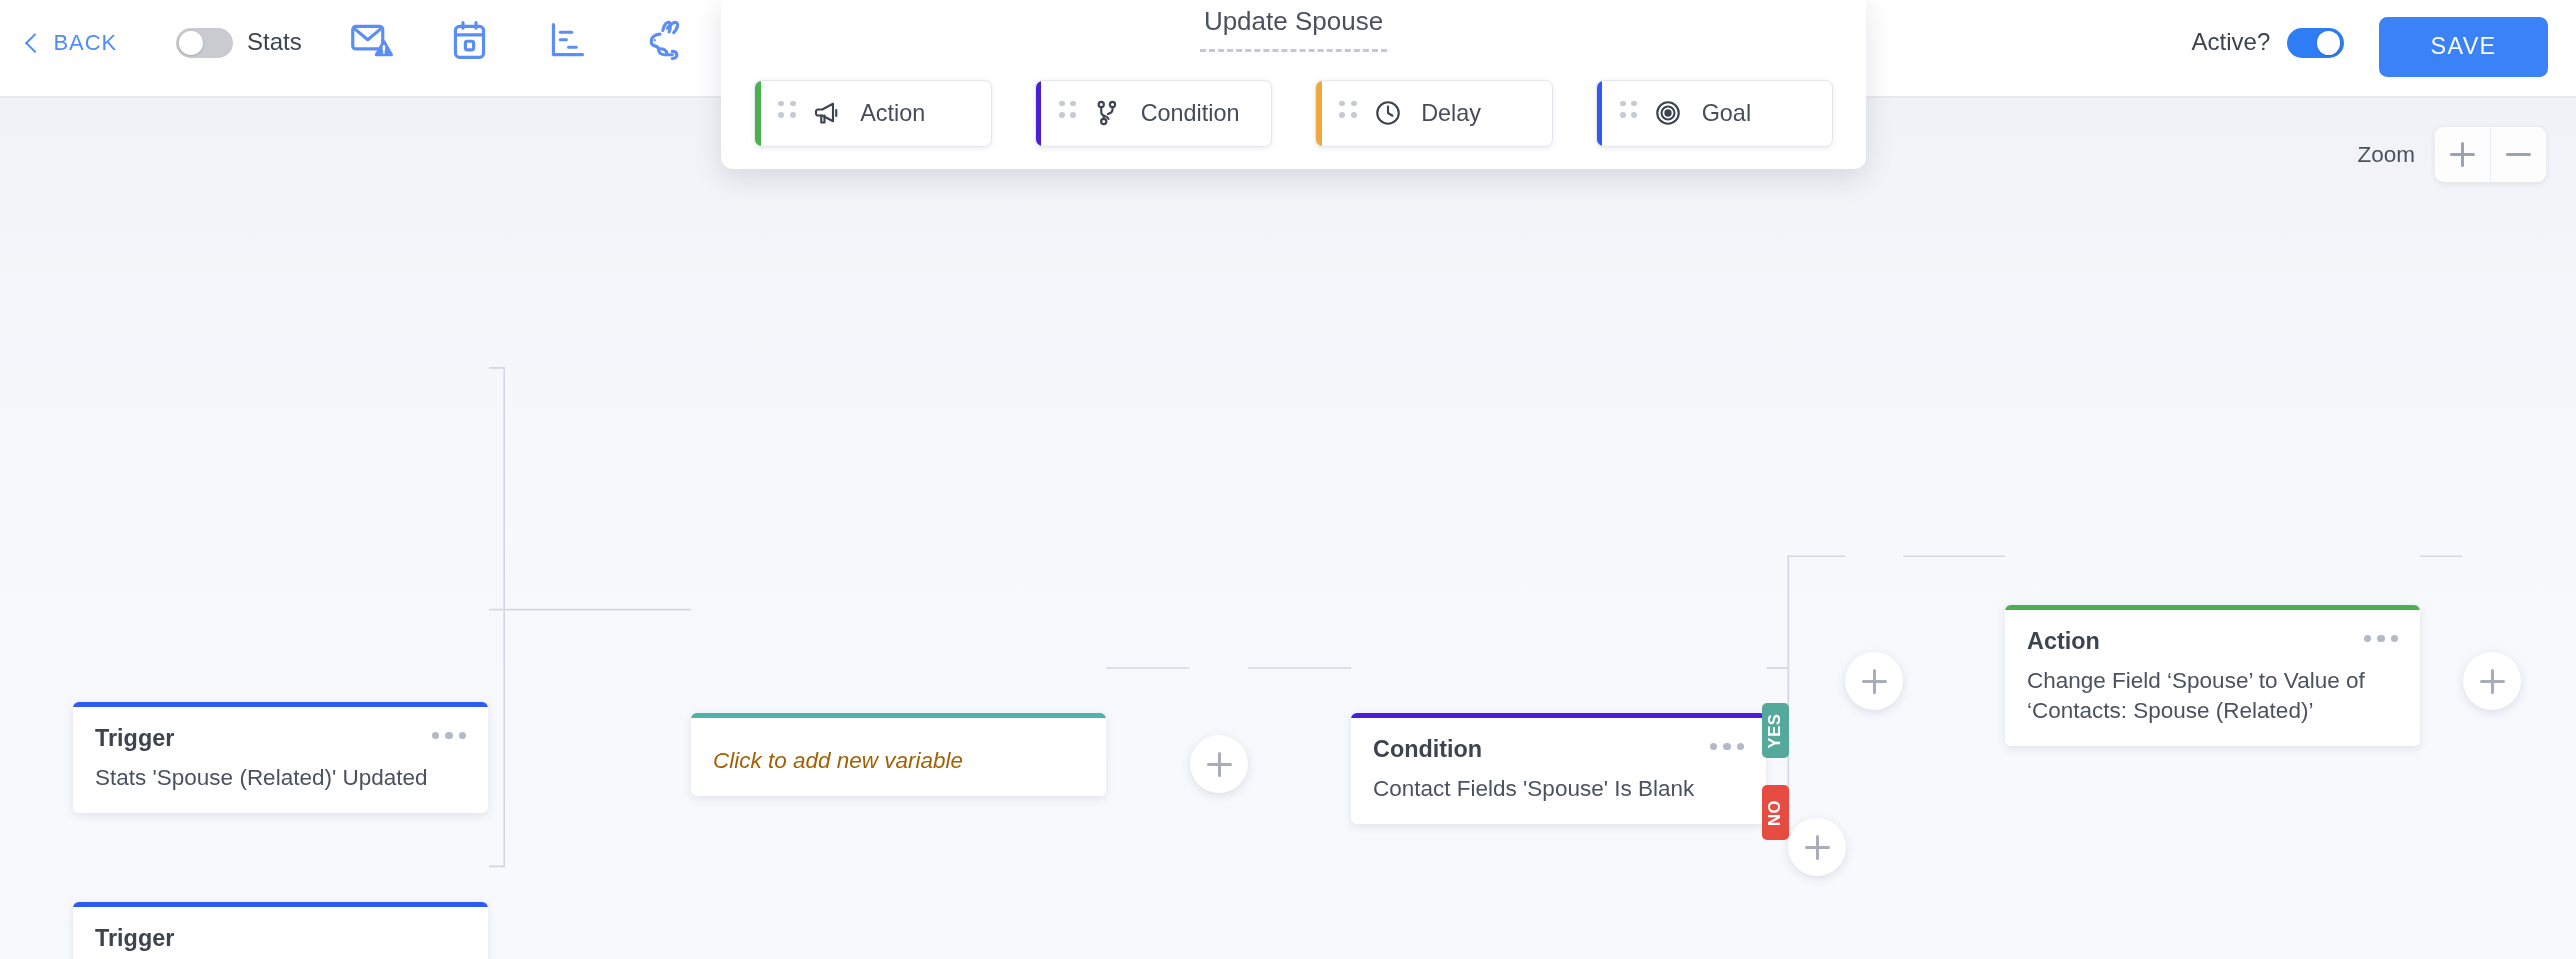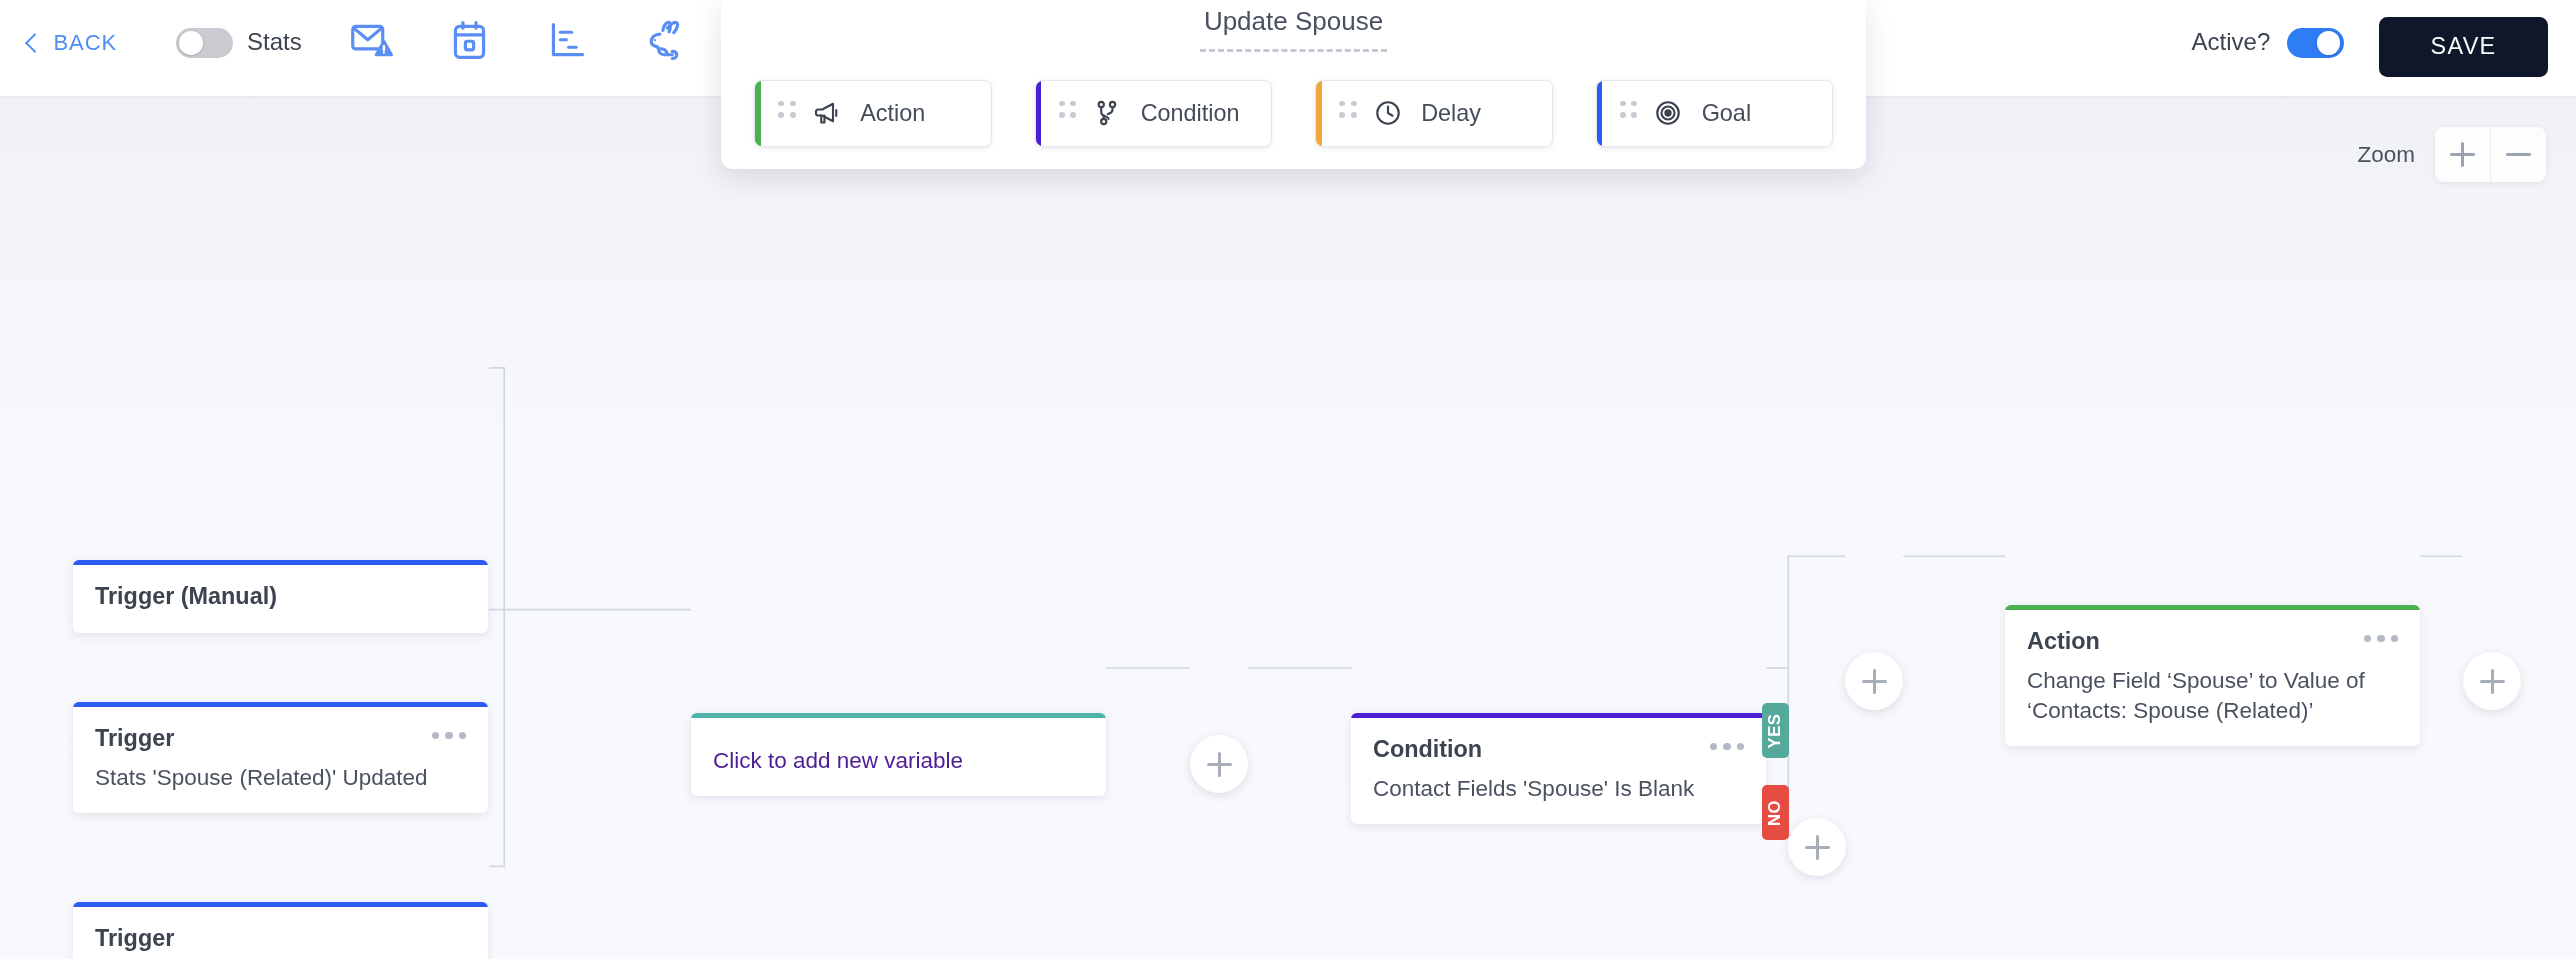--- a/index.html
+++ b/index.html
@@ -46,21 +46,21 @@
   #header-icons .hicon{width:45px;height:45px;cursor:pointer;display:block;}
 
   #active-wrap{position:absolute;right:232px;top:28px;display:flex;align-items:flex-start;gap:16.7px;}
   #active-label{font-size:24px;color:#3c4450;}
   #active-toggle{position:relative;width:57px;height:30px;background:#2f7df5;border-radius:833px;cursor:pointer;}
   #active-toggle .knob{position:absolute;width:23.4px;height:23.4px;top:3.3px;left:30px;border-radius:50%;
     background:#fff;box-shadow:0 0.8px 2.5px rgba(0,0,0,.22);}
 
   #save-btn{
     position:absolute;right:28px;top:16.7px;width:169px;height:60px;border-radius:8.3px;
-    background:#0f172a;color:#fafbfc;font-size:23.4px;letter-spacing:1.3px;
+    background:#3b82f6;color:#fafbfc;font-size:23.4px;letter-spacing:1.3px;
     display:flex;align-items:center;justify-content:center;border:none;cursor:pointer;
     font-family:inherit;
   }
 
   
   #palette{
     position:absolute;left:721px;top:0;width:1145px;
     background:#fff;border-radius:0 0 11.7px 11.7px;
     box-shadow:0 8.3px 28px rgba(30,40,70,.13);
     z-index:50;padding-bottom:22px;
@@ -105,21 +105,21 @@
   .node{
     position:absolute;background:#fff;border-radius:5.8px;
     box-shadow:0 2.5px 8.3px rgba(40,50,80,.10);
     overflow:hidden;cursor:pointer;
   }
   .node .bar{height:5px;width:100%;}
   .node .body{padding:16.7px 22px 20px 22px;}
   .node .row{display:flex;align-items:flex-start;justify-content:space-between;}
   .node .ttl{font-size:23.4px;font-weight:700;color:#3c4450;line-height:1.2;}
   .node .sub{font-size:22.5px;color:#4a5260;margin-top:11.7px;line-height:1.32;}
-  .node .sub.link{color:#4c1d95;}
+  .node .sub.link{color:#a16207;font-style:italic;}
   .dots{display:flex;gap:5.8px;align-items:center;margin-top:8.3px;flex:none;cursor:pointer;}
   .dots i{width:7.5px;height:7.5px;border-radius:50%;background:#b4bac5;display:block;}
 
   
   #node-trigger-manual{left:73px;top:464px;width:415px;}
   #node-trigger-manual .body{padding-bottom:23.4px;}
   #node-trigger-field{left:73px;top:606px;width:415px;}
   #node-trigger-new{left:73px;top:806px;width:415px;}
   #node-init-vars{left:691px;top:617px;width:415px;}
   #node-condition{left:1351px;top:617px;width:415px;}
@@ -174,28 +174,20 @@
 
         <path d="M 2144 686 L 2144 552 L 2212 552"></path>
         <path d="M 2282 552 L 2404 552"></path>
 
         <path d="M 2144 686 L 2144 886 L 2178 886"></path>
 
         <path d="M 2902 552 L 2952 552"></path>
       </g>
     </svg>
 
-    <div class="node" id="node-trigger-manual">
-      <div class="bar" style="background:#2f5bf5"></div>
-      <div class="body">
-        <div class="row">
-          <div class="ttl">Trigger (Manual)</div>
-        </div>
-      </div>
-    </div>
 
     <div class="node" id="node-trigger-field">
       <div class="bar" style="background:#2f5bf5"></div>
       <div class="body">
         <div class="row">
           <div class="ttl">Trigger</div>
           <div class="dots">
               <i></i>
               <i></i>
               <i></i>

